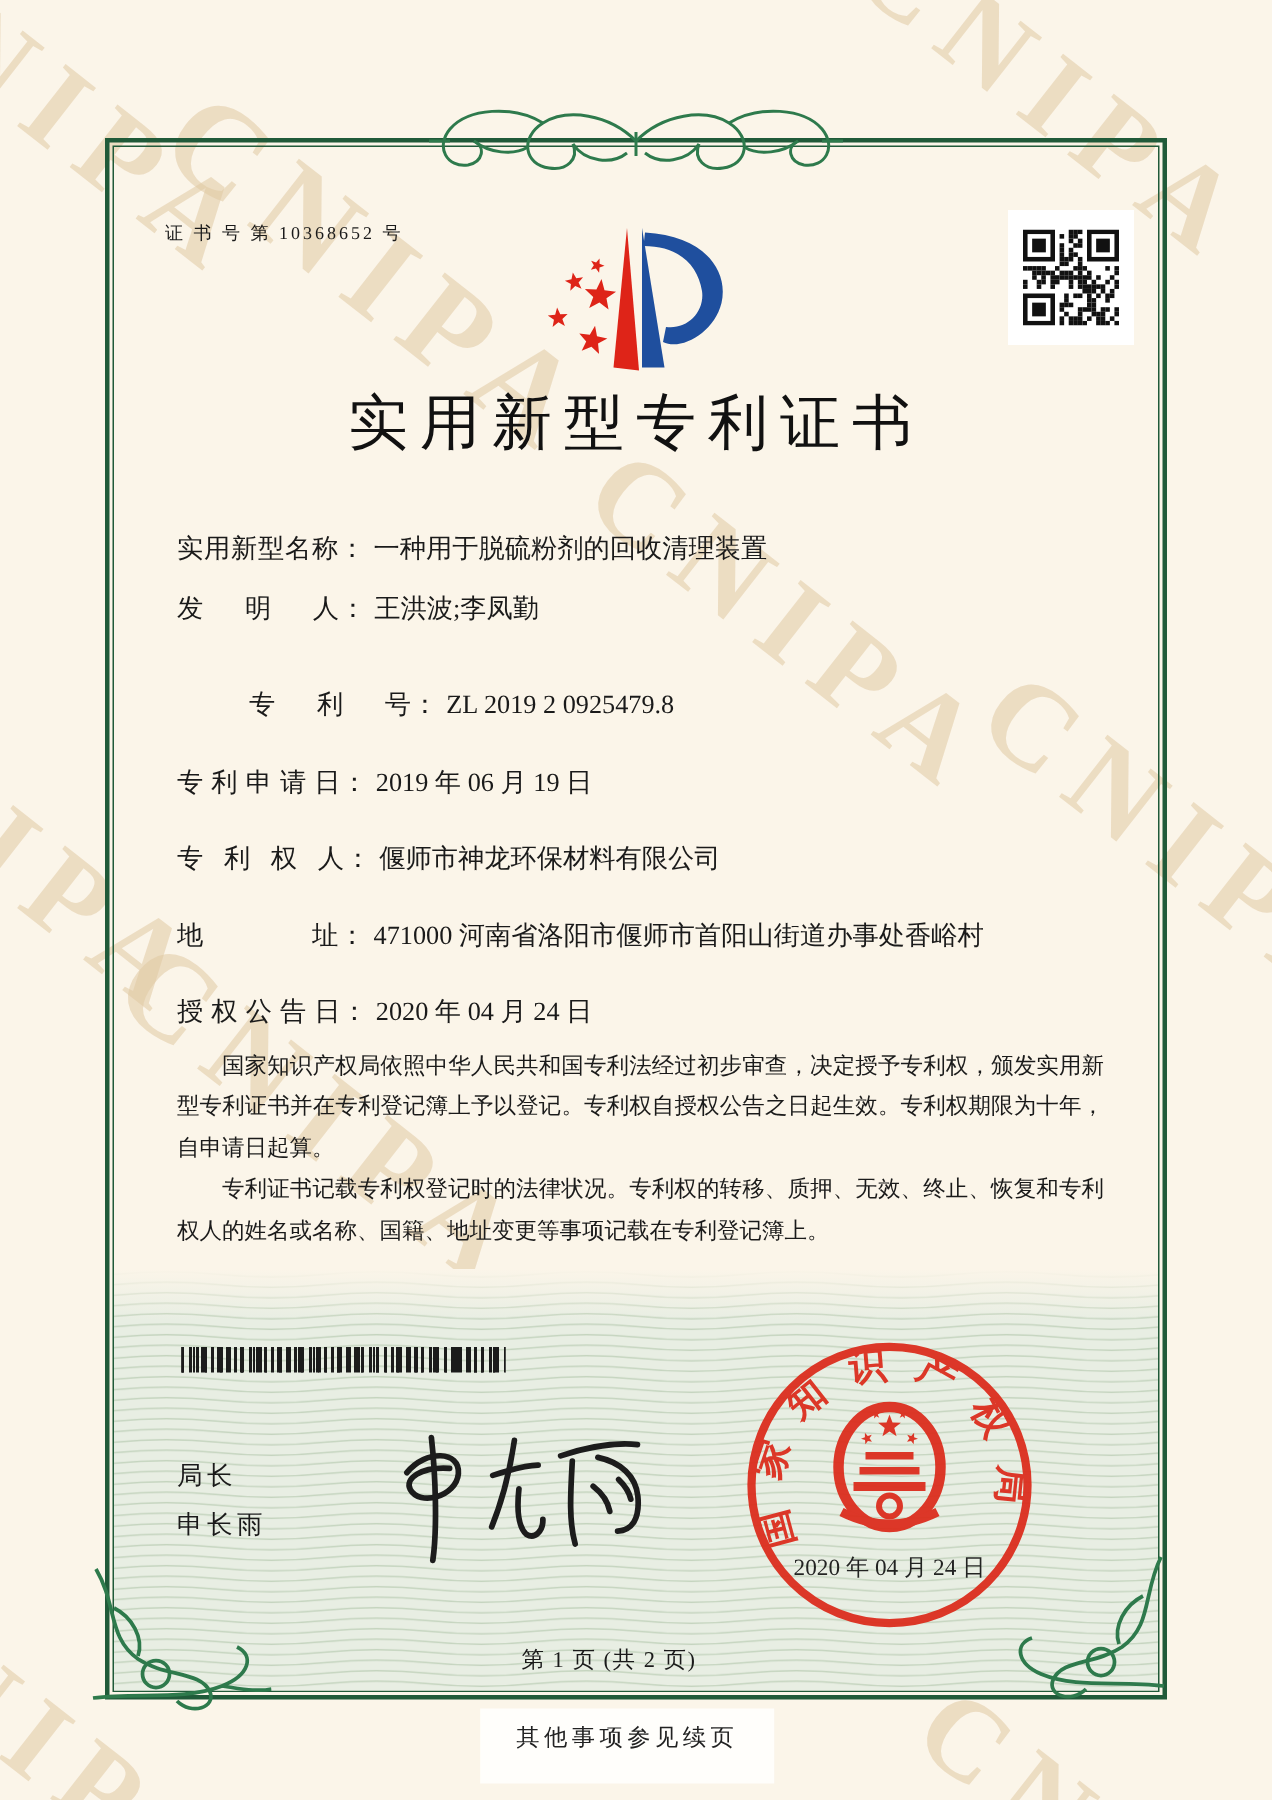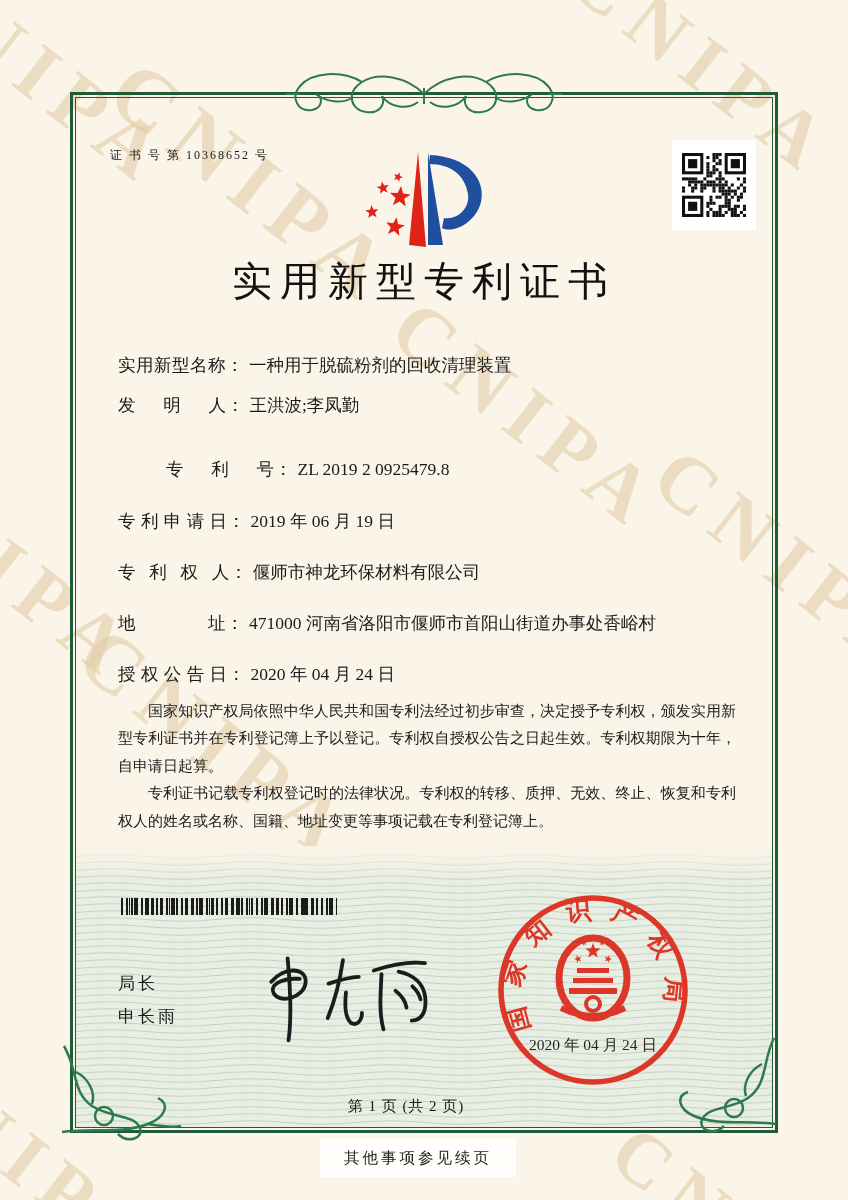--- a/index.html
+++ b/index.html
@@ -45,21 +45,21 @@
       repeating-linear-gradient(90deg,#1b1b1b 0 1px,transparent 1px 8px),
       repeating-linear-gradient(90deg,#1b1b1b 0 2px,transparent 2px 13px);
   }
   .signer{position:absolute;left:42px;font-size:17px;letter-spacing:3px;}
   .sig{position:absolute;left:172px;top:845px;transform:rotate(-2deg);}
   .seal{position:absolute;left:419px;top:794px;opacity:.93;}
   .page-num{position:absolute;left:0;right:0;top:999px;text-align:center;
     font-size:15px;letter-spacing:1px;transform:translateX(-18px);}
   .below-note{
     position:absolute;left:50%;top:1139px;transform:translateX(-53%);
-    background:#fffefb;padding:9px 24px 8px;font-size:15.5px;letter-spacing:3px;z-index:3;
+    background:#fffefb;padding:9px 24px 20px;font-size:15.5px;letter-spacing:3px;z-index:3;
     color:#222;
   }
   .flourish{position:absolute;z-index:3;pointer-events:none;}
   svg{display:block;}
 </style>
 </head>
 <body>
 
 <div class="wm-layer">
   <span class="wm" style="left:-60px;top:-62px;font-size:80px;">CNIPA</span>

